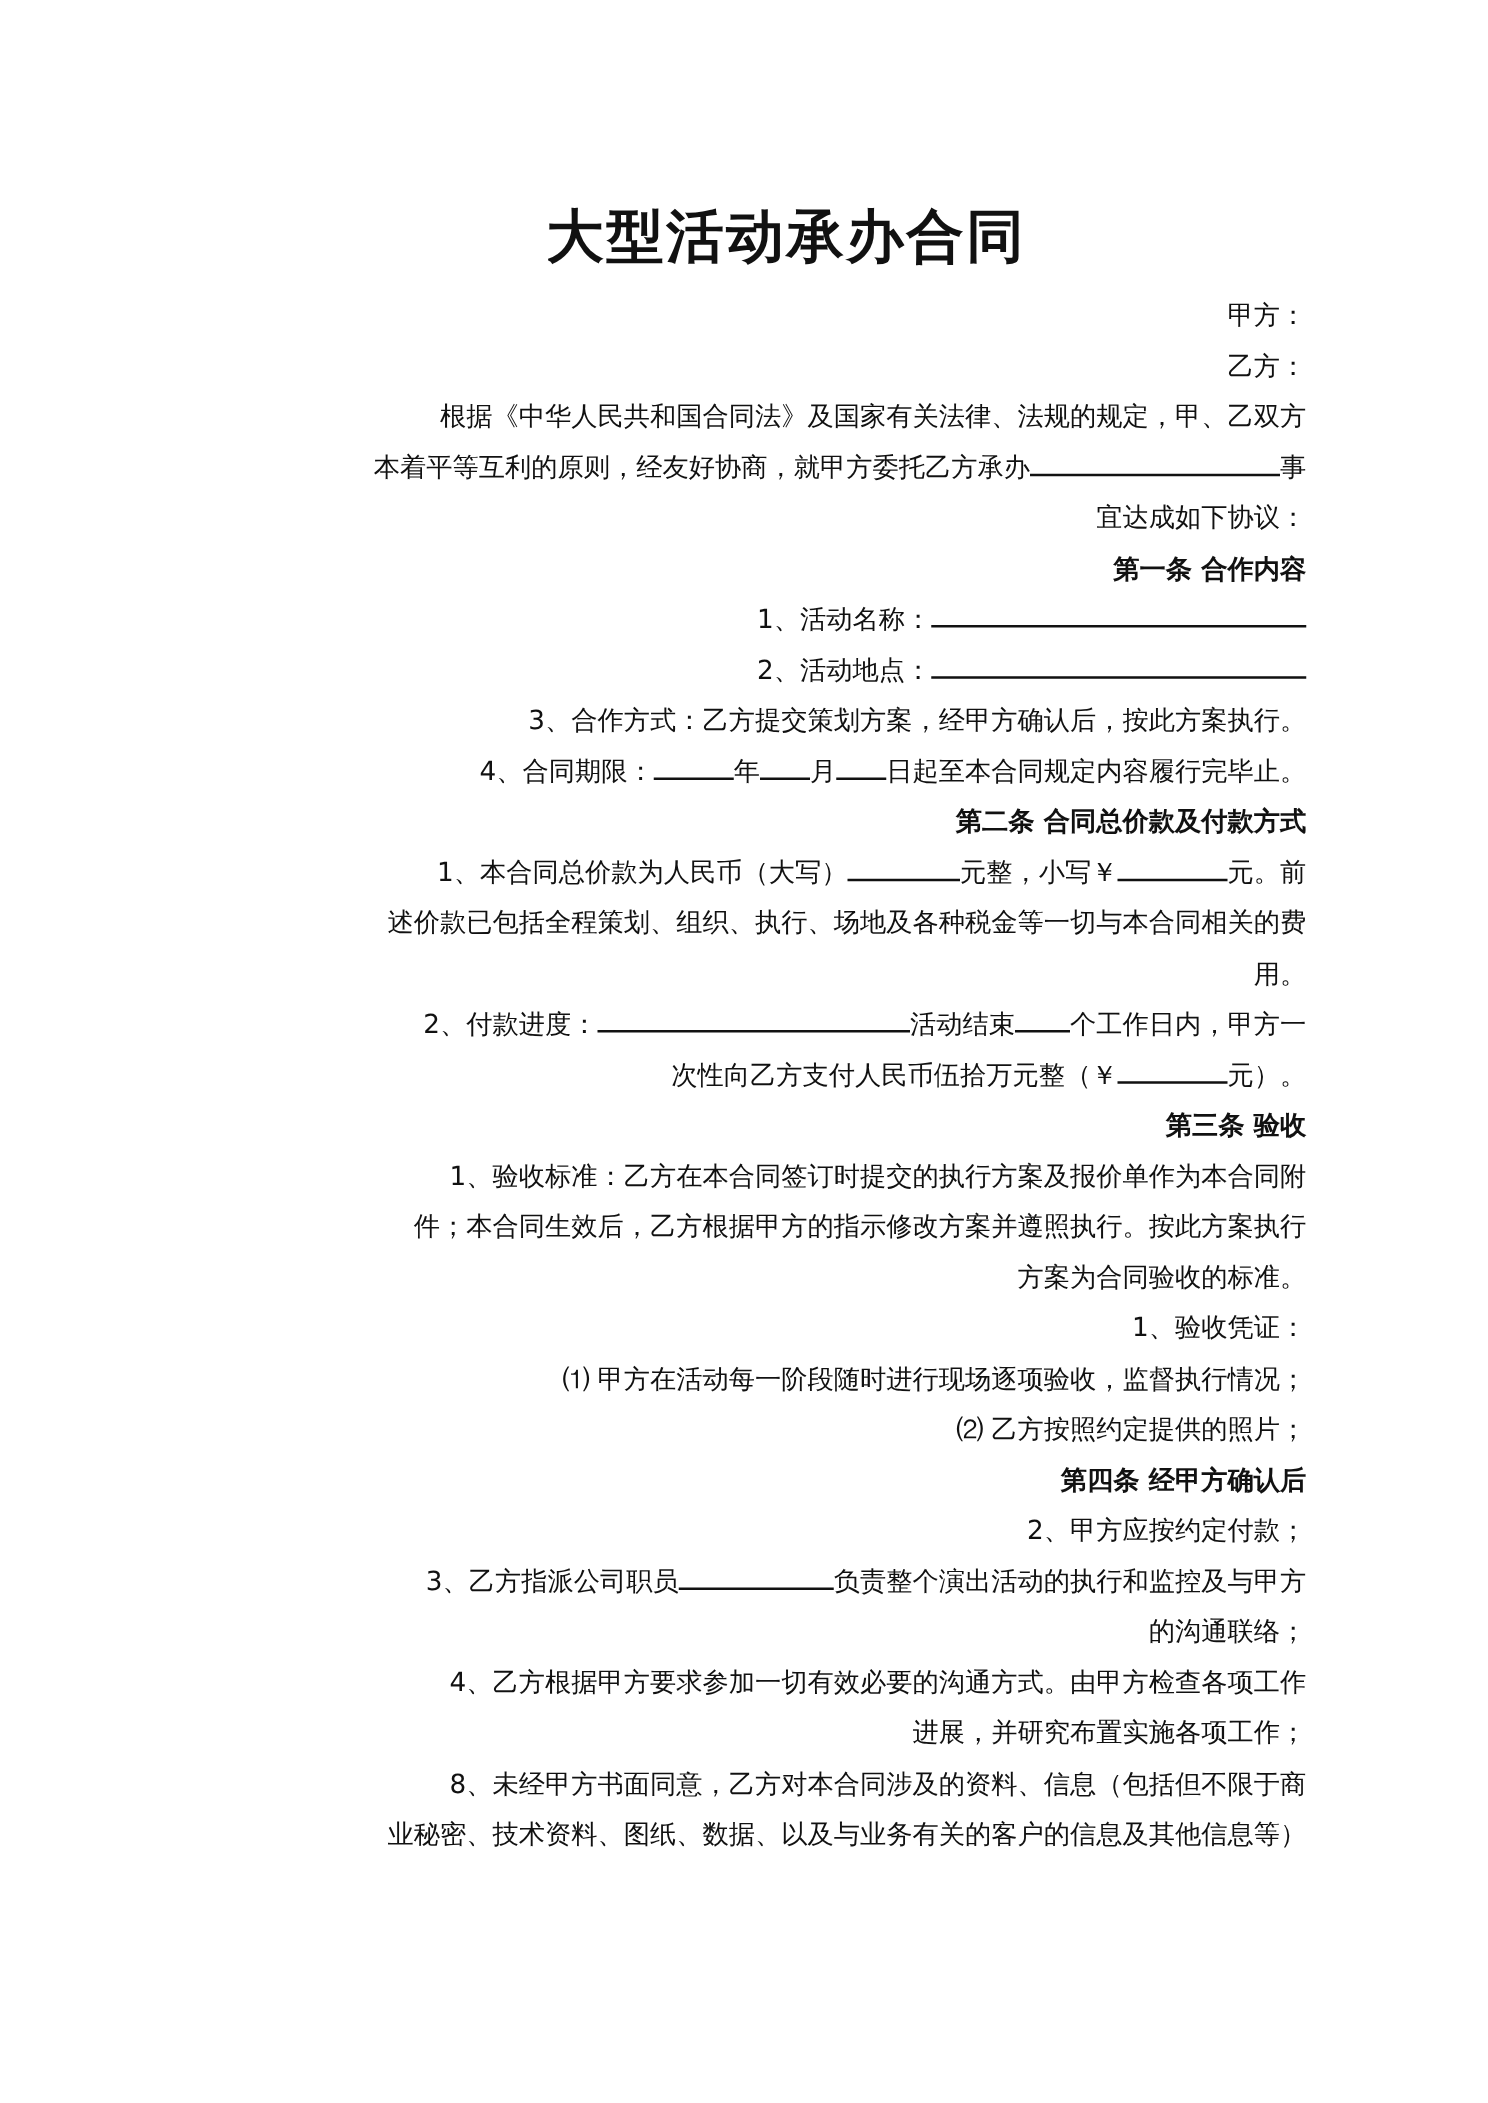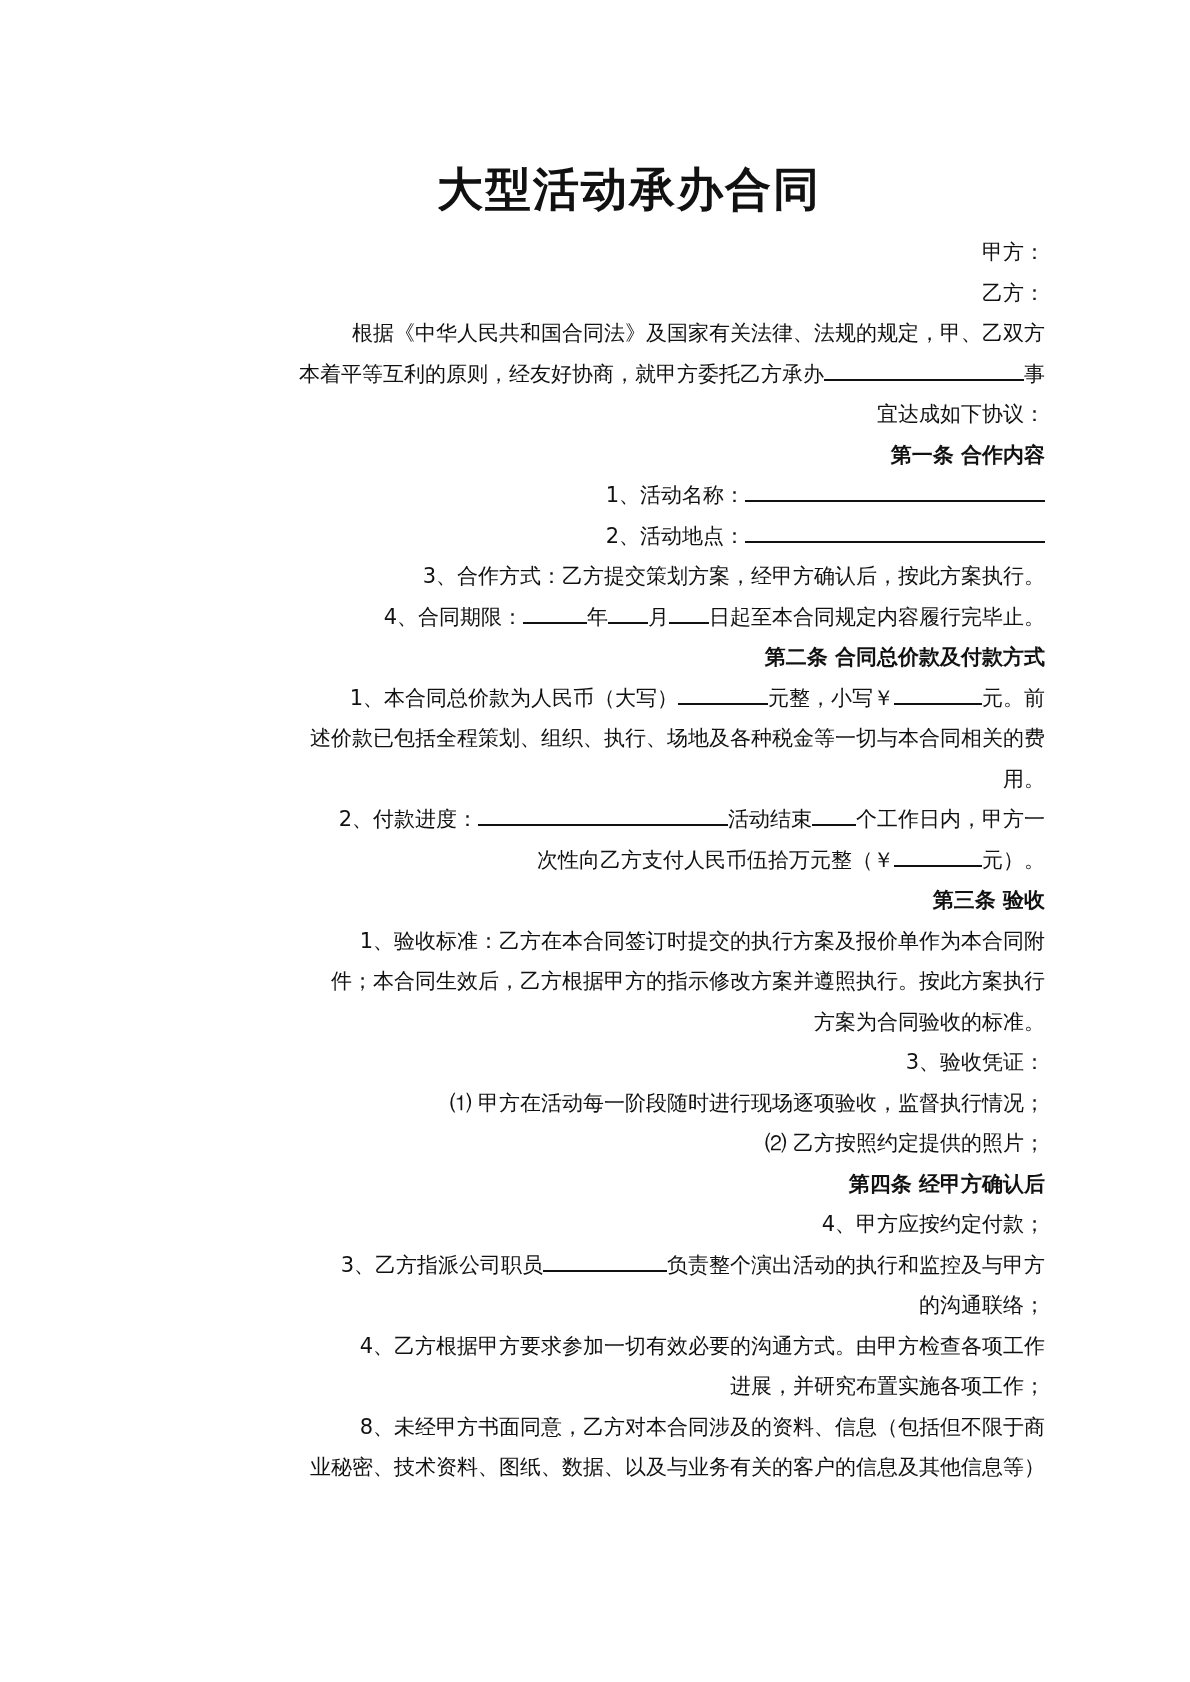--- a/index.html
+++ b/index.html
@@ -51,26 +51,26 @@
     <span>2、付款进度：</span><span class="blank" style="width:250px"></span><span>活动结束</span><span class="blank" style="width:44px"></span><span style="float:right">个工作日内，甲方一</span>
   </div>
   <div class="line">
     <span>次性向乙方支付人民币伍拾万元整（￥</span><span class="blank" style="width:88px"></span><span>元）。</span>
   </div>
 
   <div class="line h">第三条  验收</div>
   <div class="line ind">1、验收标准：乙方在本合同签订时提交的执行方案及报价单作为本合同附</div>
   <div class="line">件；本合同生效后，乙方根据甲方的指示修改方案并遵照执行。按此方案执行</div>
   <div class="line">方案为合同验收的标准。</div>
-  <div class="line ind">3、验收凭证：</div>
+  <div class="line ind">1、验收凭证：</div>
   <div class="line ind2">⑴ 甲方在活动每一阶段随时进行现场逐项验收，监督执行情况；</div>
   <div class="line ind2">⑵ 乙方按照约定提供的照片；</div>
 
   <div class="line h">第四条  经甲方确认后</div>
-  <div class="line ind">4、甲方应按约定付款；</div>
+  <div class="line ind">2、甲方应按约定付款；</div>
   <div class="line ind">
     <span>3、乙方指派公司职员</span><span class="blank" style="width:124px"></span><span style="float:right">负责整个演出活动的执行和监控及与甲方</span>
   </div>
   <div class="line">的沟通联络；</div>
   <div class="line ind">4、乙方根据甲方要求参加一切有效必要的沟通方式。由甲方检查各项工作</div>
   <div class="line">进展，并研究布置实施各项工作；</div>
   <div class="line ind">8、未经甲方书面同意，乙方对本合同涉及的资料、信息（包括但不限于商</div>
   <div class="line">业秘密、技术资料、图纸、数据、以及与业务有关的客户的信息及其他信息等）</div>
 </div>
 

